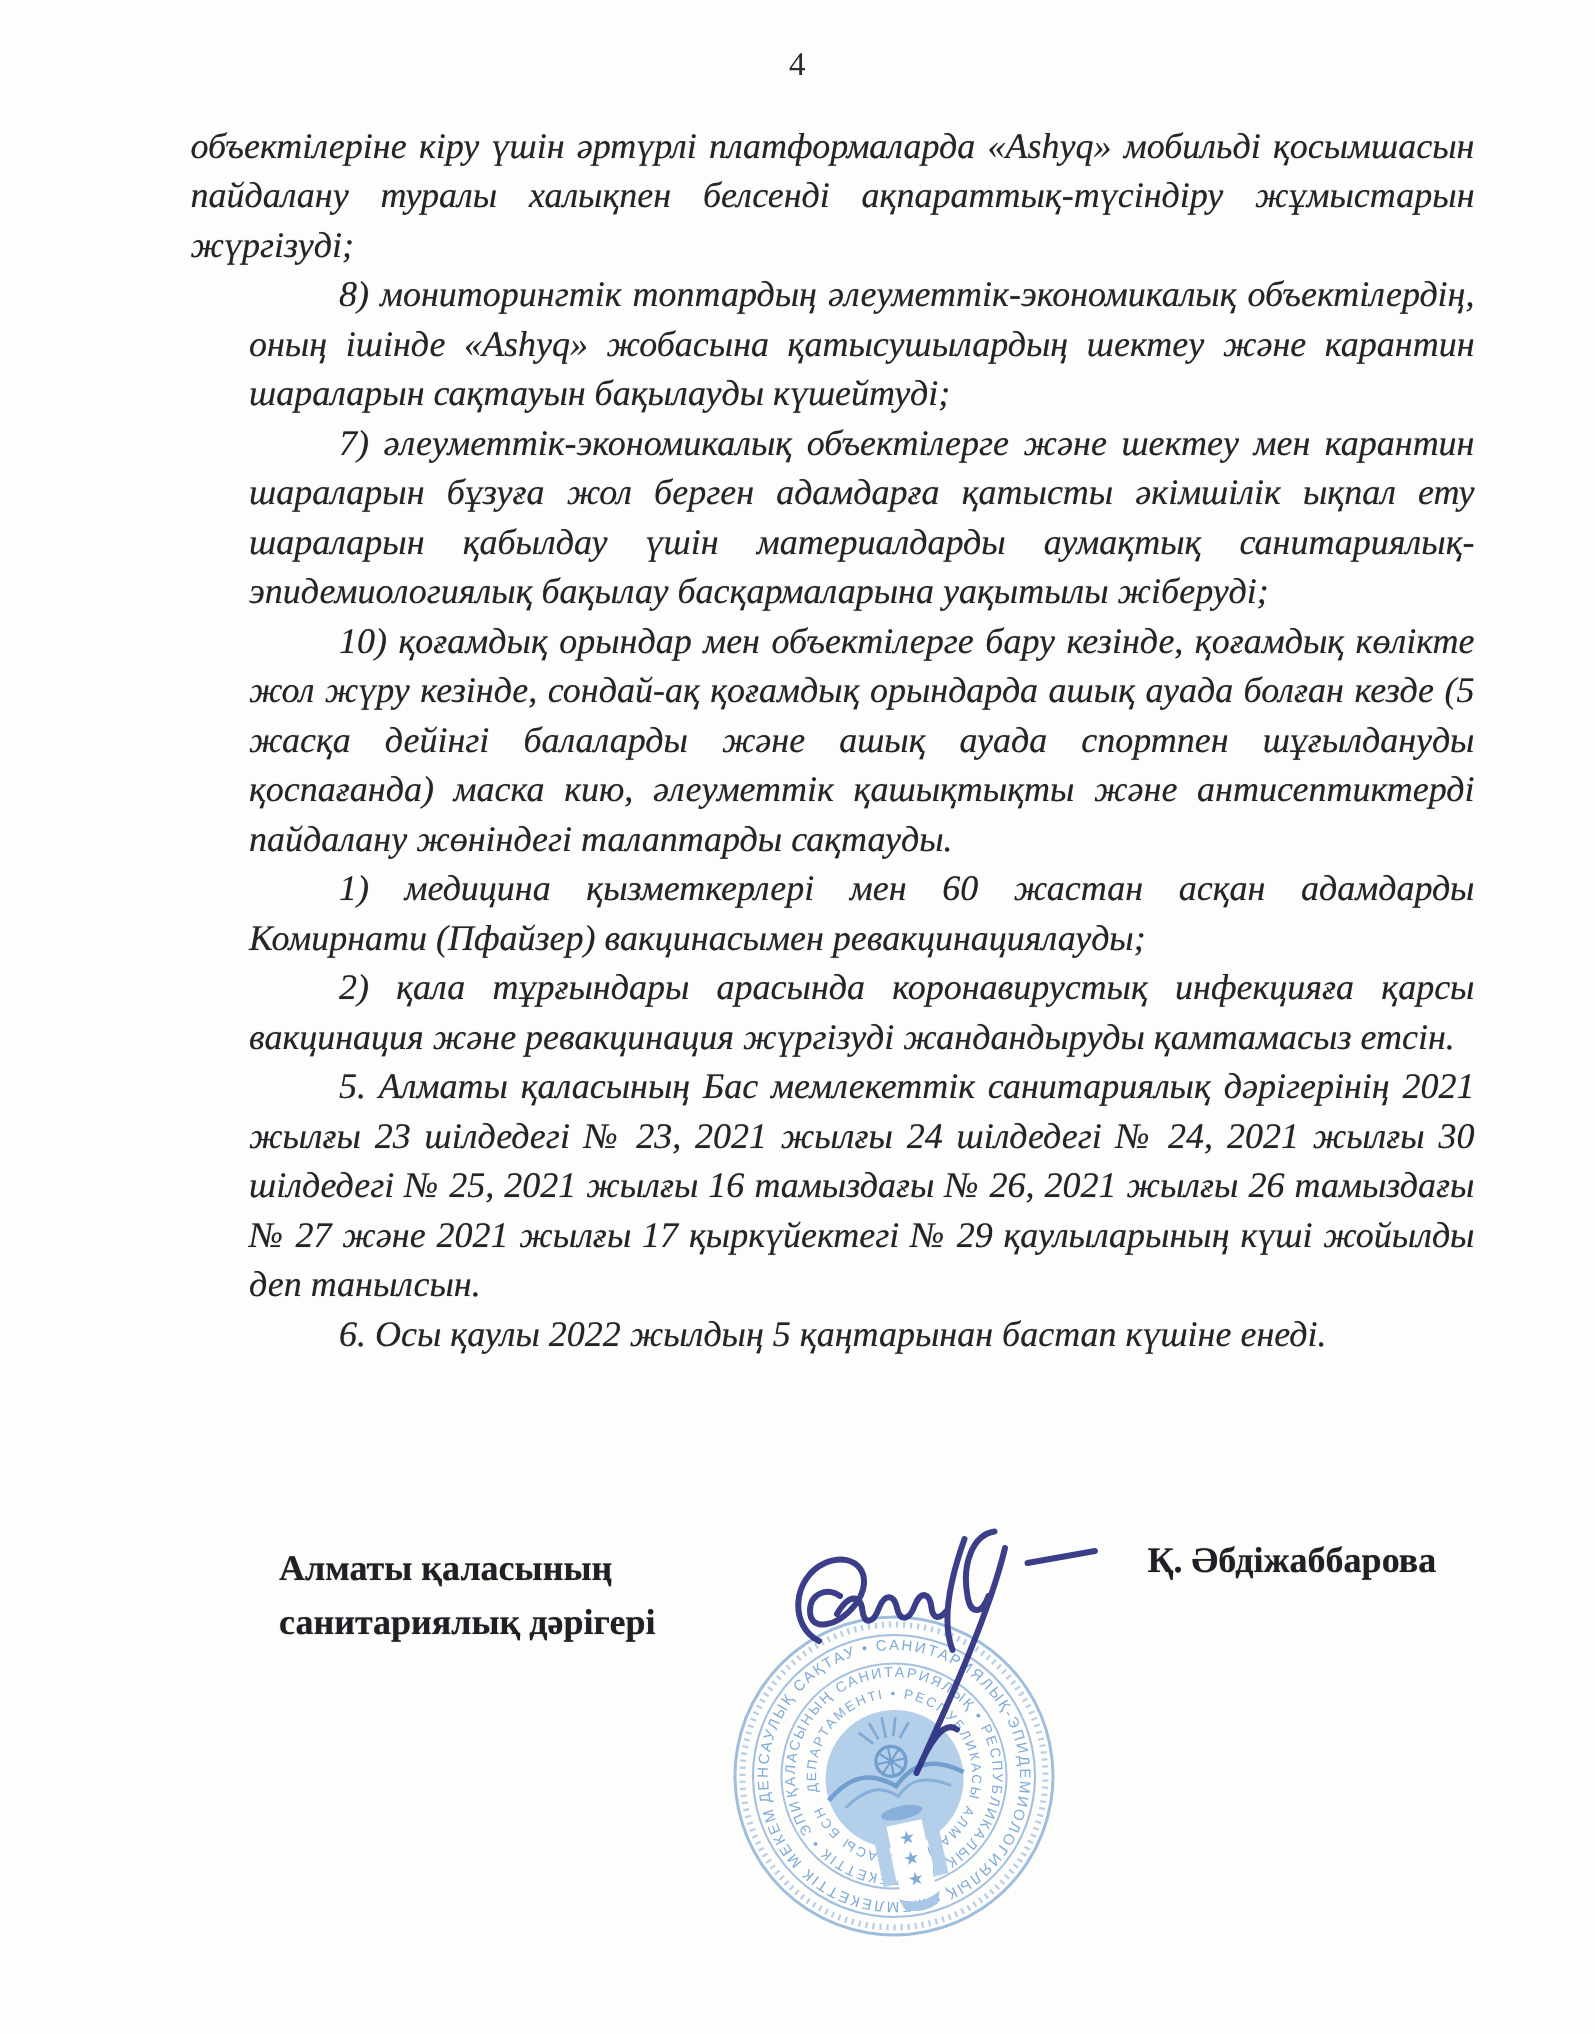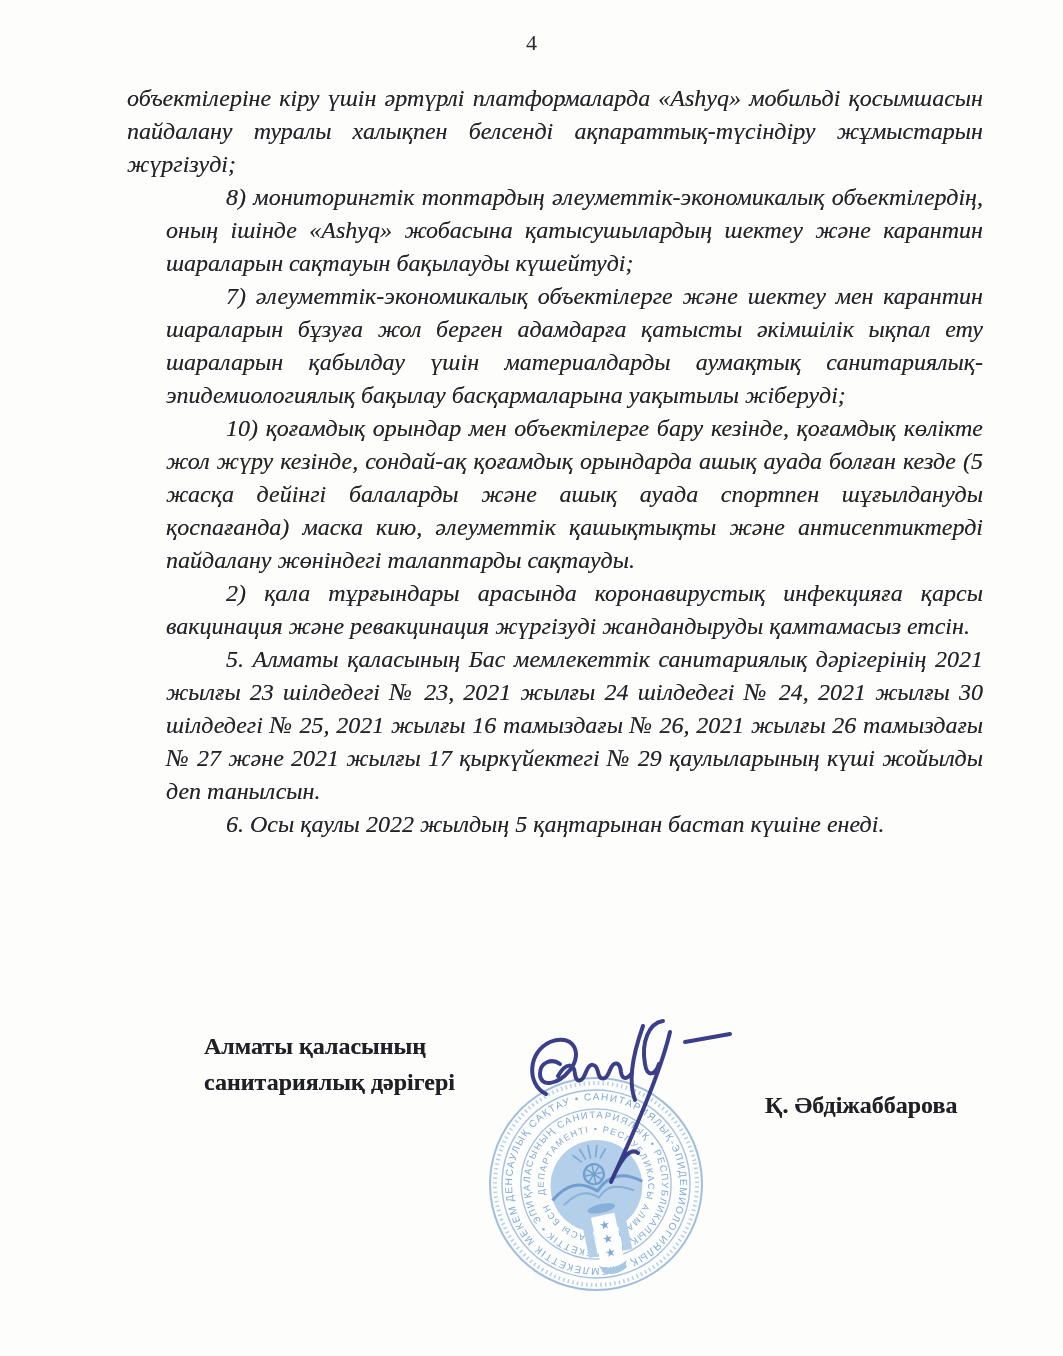--- a/index.html
+++ b/index.html
@@ -28,32 +28,32 @@
     width: 856px;
     font-size: 24px;
     line-height: 33px;
     text-align: justify;
     text-shadow: 0 0 0.6px rgba(35,35,45,0.55);
   }
   .para { margin: 0; font-style: italic; }
   .para.indent { text-indent: 60px; margin-left: 39px; }
   .signer-title {
     position: absolute;
-    left: 204px;
+    left: 186px;
     top: 1028px;
     font-size: 24px;
     line-height: 36px;
     font-weight: bold;
     color: #1f1f26;
     text-shadow: 0 0 0.6px rgba(30,30,40,0.6);
   }
   .signer-name {
     position: absolute;
     left: 765px;
-    top: 1092px;
+    top: 1028px;
     font-size: 24px;
     font-weight: bold;
     color: #1f1f26;
     text-shadow: 0 0 0.6px rgba(30,30,40,0.6);
     white-space: nowrap;
   }
   .stamp-svg {
     position: absolute;
     left: 486px;
     top: 1074px;
@@ -75,20 +75,21 @@
 
 <div class="page">
 
   <div class="page-number">4</div>
 
   <div class="content">
     <p class="para">объектілеріне кіру үшін әртүрлі платформаларда «Ashyq» мобильді қосымшасын пайдалану туралы халықпен белсенді ақпараттық-түсіндіру жұмыстарын жүргізуді;</p>
     <p class="para indent">8) мониторингтік топтардың әлеуметтік-экономикалық объектілердің, оның ішінде «Ashyq» жобасына қатысушылардың шектеу және карантин шараларын сақтауын бақылауды күшейтуді;</p>
     <p class="para indent">7) әлеуметтік-экономикалық объектілерге және шектеу мен карантин шараларын бұзуға жол берген адамдарға қатысты әкімшілік ықпал ету шараларын қабылдау үшін материалдарды аумақтық санитариялық-эпидемиологиялық бақылау басқармаларына уақытылы жіберуді;</p>
     <p class="para indent">10) қоғамдық орындар мен объектілерге бару кезінде, қоғамдық көлікте жол жүру кезінде, сондай-ақ қоғамдық орындарда ашық ауада болған кезде (5 жасқа дейінгі балаларды және ашық ауада спортпен шұғылдануды қоспағанда) маска кию, әлеуметтік қашықтықты және антисептиктерді пайдалану жөніндегі талаптарды сақтауды.</p>
+    <p class="para indent">1) медицина қызметкерлері мен 60 жастан асқан адамдарды Комирнати (Пфайзер) вакцинасымен ревакцинациялауды;</p>
     <p class="para indent">2) қала тұрғындары арасында коронавирустық инфекцияға қарсы вакцинация және ревакцинация жүргізуді жандандыруды қамтамасыз етсін.</p>
     <p class="para indent">5. Алматы қаласының Бас мемлекеттік санитариялық дәрігерінің 2021 жылғы 23 шілдедегі № 23, 2021 жылғы 24 шілдедегі № 24, 2021 жылғы 30 шілдедегі № 25, 2021 жылғы 16 тамыздағы № 26, 2021 жылғы 26 тамыздағы № 27 және 2021 жылғы 17 қыркүйектегі № 29 қаулыларының күші жойылды деп танылсын.</p>
     <p class="para indent">6. Осы қаулы 2022 жылдың 5  қаңтарынан бастап күшіне енеді.</p>
   </div>
 
   <div class="signer-title">
     <div>Алматы қаласының</div>
     <div>санитариялық дәрігері</div>
   </div>
 

